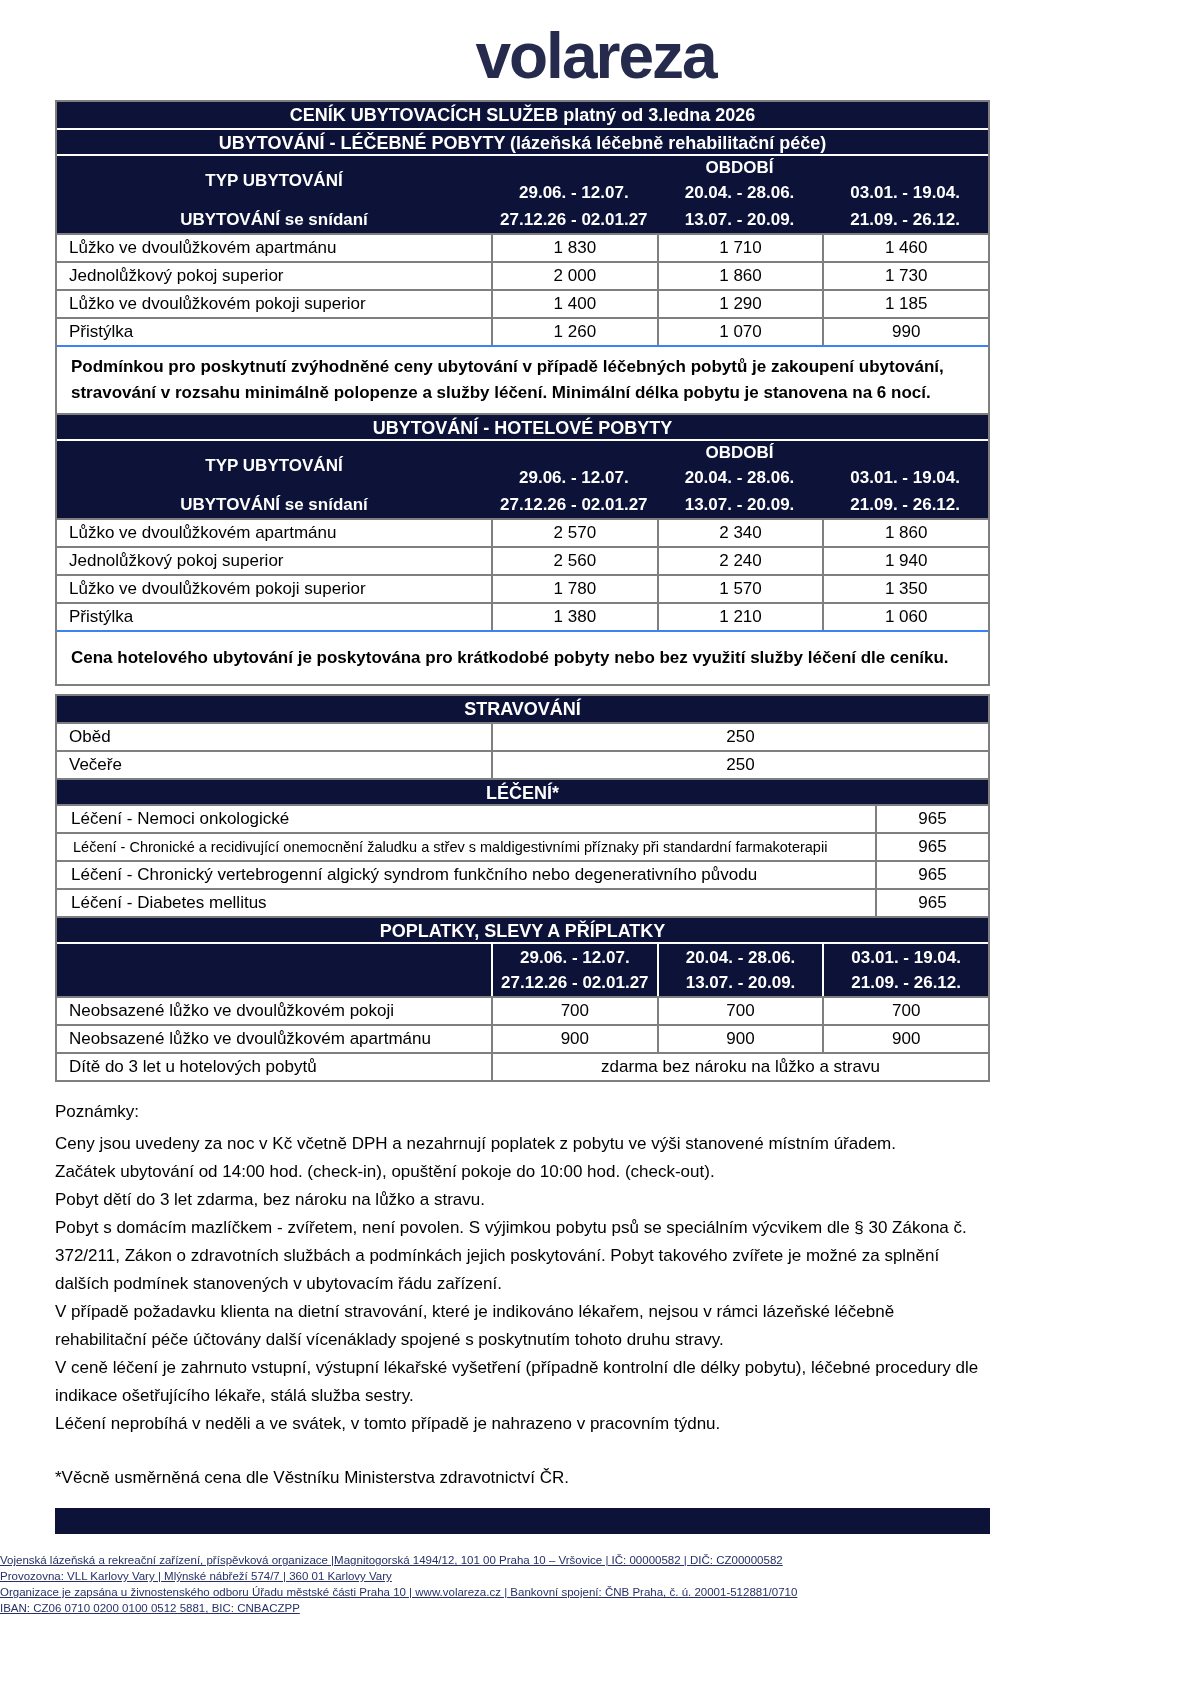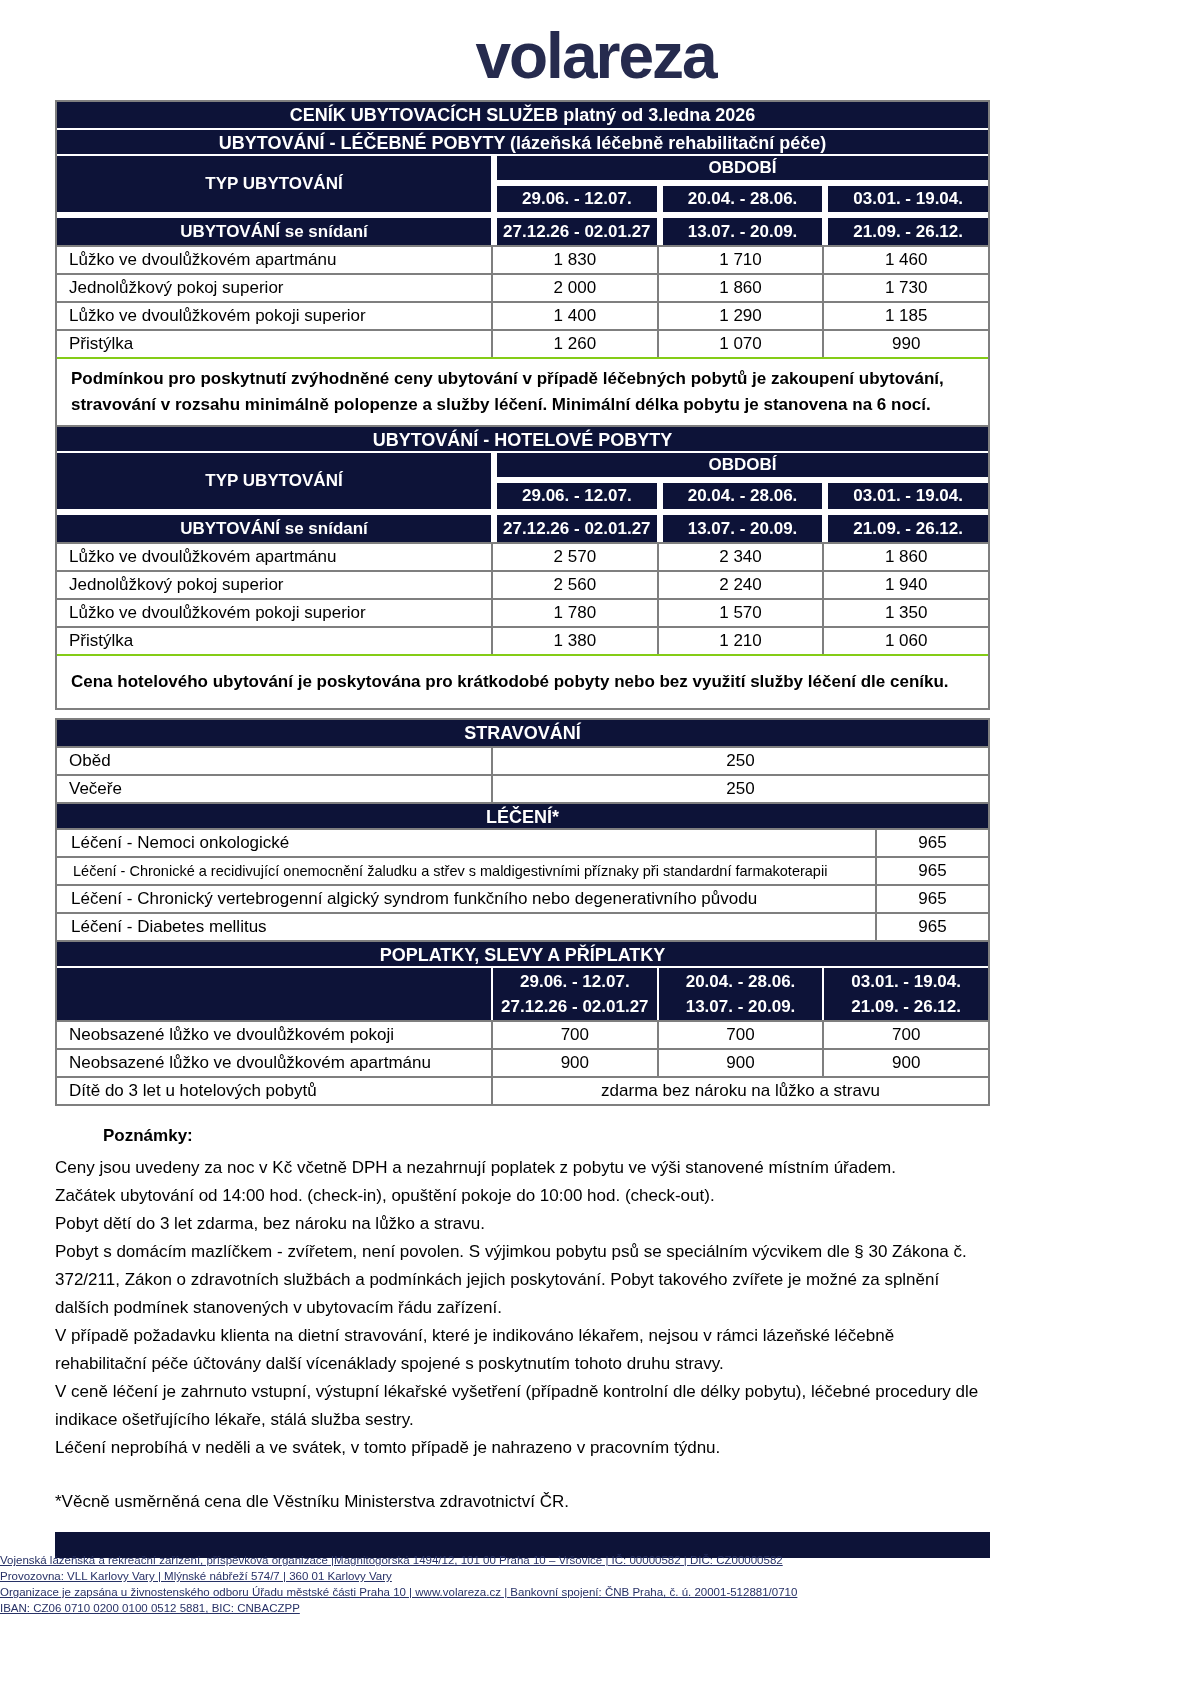--- a/index.html
+++ b/index.html
@@ -30,21 +30,21 @@
     text-align: center; font-size: 18px;
     height: 26px; line-height: 26px;
   }
   .bt-white { border-top: 2px solid #ffffff; }
   .bt-gray  { border-top: 2px solid #7f7f7f; }
 
   .hdr-grid {
     display: grid;
     grid-template-columns: 434px 1fr 1fr 1fr;
     grid-template-rows: 24px 26px 27px;
-    gap: 6px; background: #ffffff;
+    gap: 0; background: #ffffff;
   }
   .cell-navy {
     background: #0d1338; color: #fff; font-weight: bold;
     display: flex; align-items: center; justify-content: center;
     font-size: 17px;
   }
   .typ-cell { grid-column: 1; grid-row: 1 / span 2; }
   .obdobi-cell { grid-column: 2 / span 3; grid-row: 1; }
   .sub-cell { grid-column: 1; grid-row: 3; }
 
@@ -52,21 +52,21 @@
     display: grid; grid-template-columns: 434px 1fr 1fr 1fr;
     border-top: 2px solid #7f7f7f;
   }
   .dlabel { font-size: 17px; padding: 3px 8px 3px 12px; }
   .dval {
     font-size: 17px; text-align: center; padding: 3px 0;
     border-left: 2px solid #7f7f7f;
   }
 
   .noterow {
-    border-top: 2px solid #84cc16; font-weight: bold;
+    border-top: 2px solid #3b82f6; font-weight: bold;
     font-size: 17px; line-height: 26px; padding: 7px 14px;
   }
   .noterow.tall { padding: 13px 14px; }
 
   .srow {
     display: grid; grid-template-columns: 434px 1fr;
     border-top: 2px solid #7f7f7f;
   }
   .lrow {
     display: grid; grid-template-columns: 1fr 113px;
@@ -80,21 +80,21 @@
     grid-template-rows: 52px; gap: 2px; background: #fff;
   }
   .pop-period { flex-direction: column; line-height: 25px; }
 
   .childrow {
     display: grid; grid-template-columns: 434px 1fr;
     border-top: 2px solid #7f7f7f;
   }
 
   .notes { margin-top: 16px; font-size: 17px; }
-  .notes-heading { font-weight: bold; margin-bottom: 4px; line-height: 28px; margin-left: 48px; }
+  .notes-heading { font-weight: normal; margin-bottom: 4px; line-height: 28px; }
   .notes p { line-height: 28px; }
   .footnote { margin-top: 26px; font-size: 17px; line-height: 28px; }
 
   .bottom-bar {
     margin-top: 16px; height: 26px; background: #0d1338;
   }
 
   .footer {
     position: absolute; left: 0; right: 0; top: 1552px;
     text-align: left; font-size: 11.5px; line-height: 16px;

